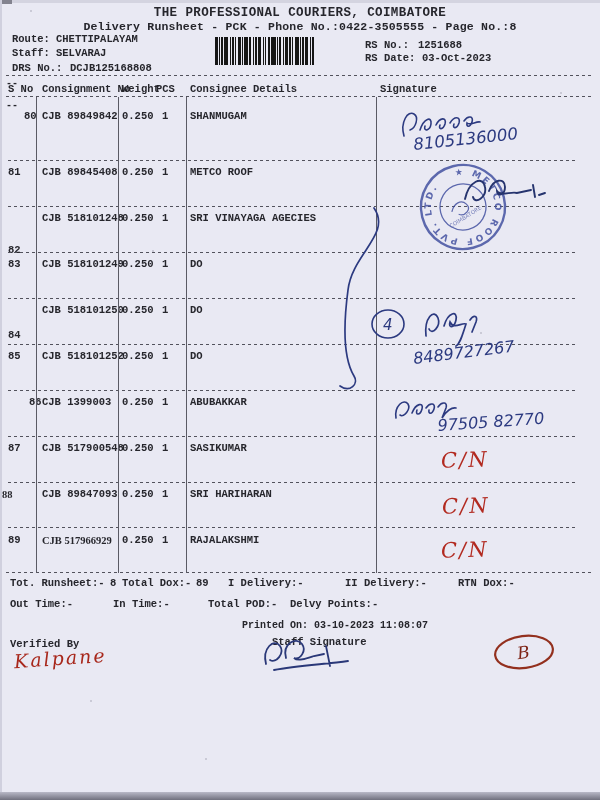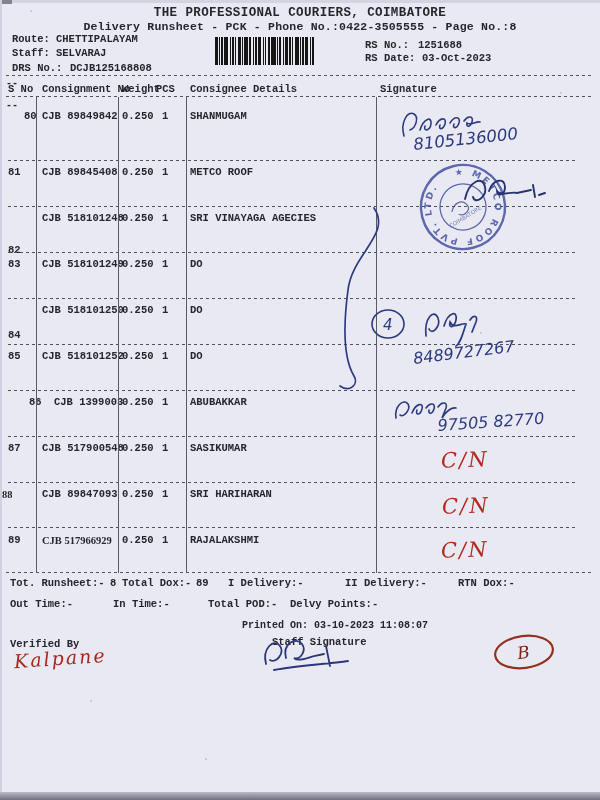--- a/index.html
+++ b/index.html
@@ -169,21 +169,21 @@
       </div>
       <div class="row" style="top: 344px;">
         <span class="t fs-body" style="left: 8px; top: 7px;">85</span>
         <span class="t fs-body" style="left: 42px; top: 7px;">CJB 518101252</span>
         <span class="t fs-body" style="left: 122px; top: 7px;">0.250</span>
         <span class="t fs-body" style="left: 162px; top: 7px;">1</span>
         <span class="t fs-body" style="left: 190px; top: 7px;">DO</span>
       </div>
       <div class="row" style="top: 390px;">
         <span class="t fs-body" style="left: 8px; top: 7px; margin-left: 21px;">86</span>
-        <span class="t fs-body" style="left: 42px; top: 7px; margin-left: 12px;">CJB 1399003</span>
+        <span class="t fs-body" style="left: 42px; top: 7px;">CJB 1399003</span>
         <span class="t fs-body" style="left: 122px; top: 7px;">0.250</span>
         <span class="t fs-body" style="left: 162px; top: 7px;">1</span>
         <span class="t fs-body" style="left: 190px; top: 7px;">ABUBAKKAR</span>
       </div>
       <div class="row" style="top: 436px;">
         <span class="t fs-body" style="left: 8px; top: 7px;">87</span>
         <span class="t fs-body" style="left: 42px; top: 7px;">CJB 517900548</span>
         <span class="t fs-body" style="left: 122px; top: 7px;">0.250</span>
         <span class="t fs-body" style="left: 162px; top: 7px;">1</span>
         <span class="t fs-body" style="left: 190px; top: 7px;">SASIKUMAR</span>

